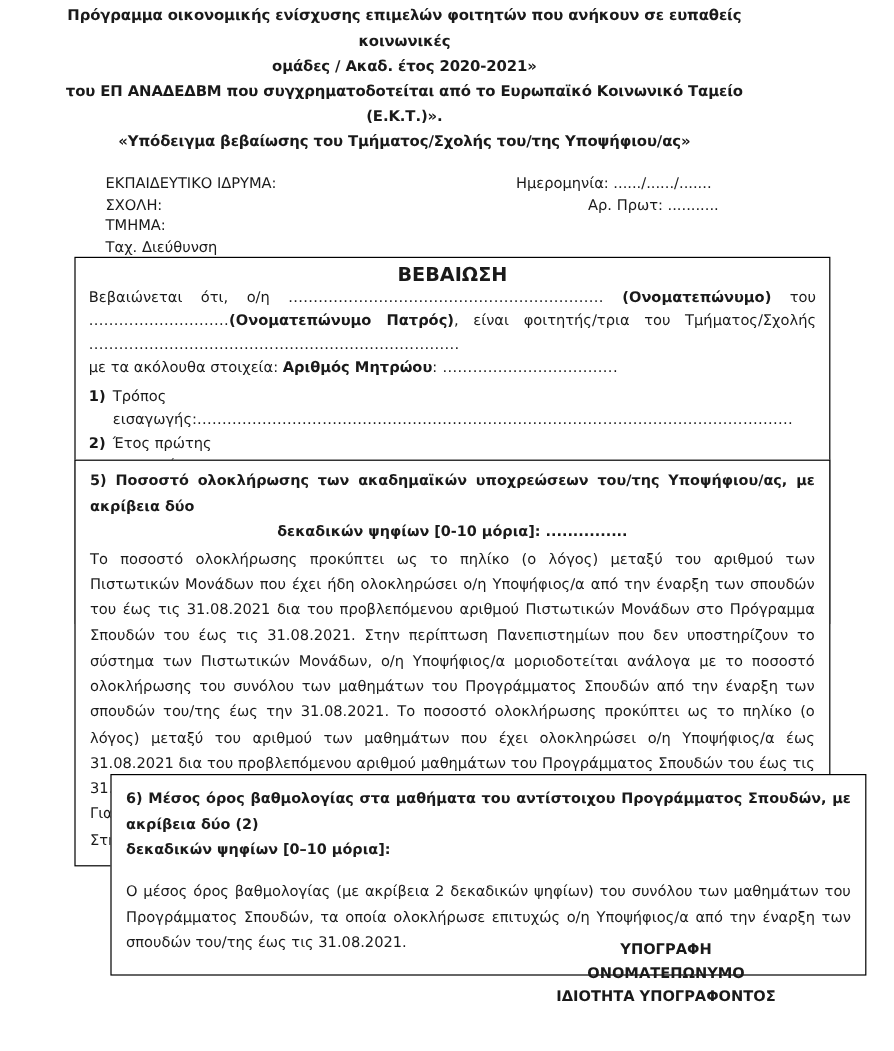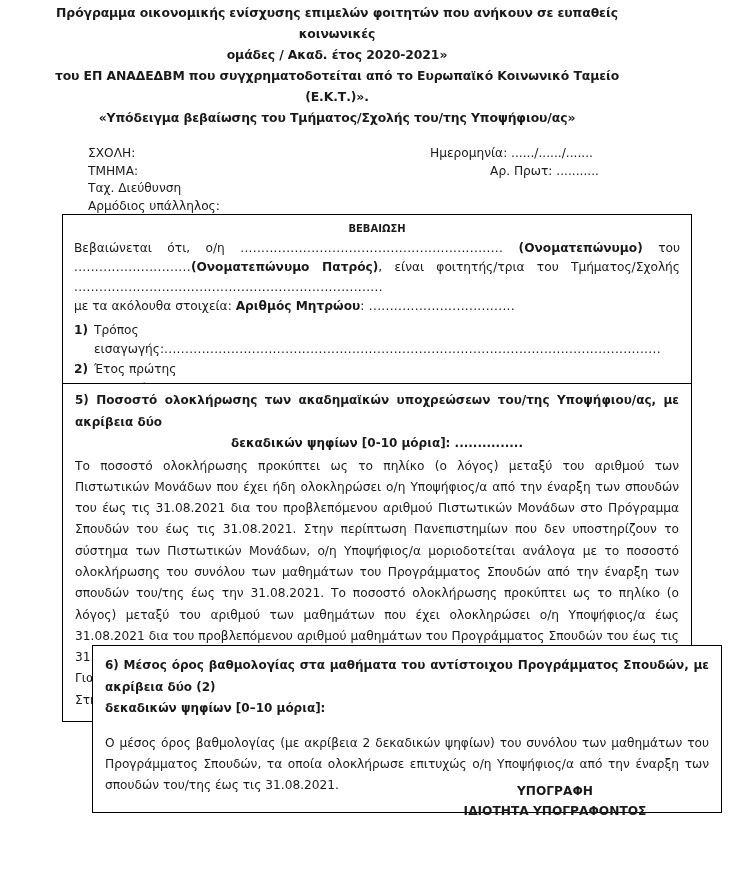--- a/index.html
+++ b/index.html
@@ -77,21 +77,21 @@
     background: #fff;
   }
 
   .box-inner {
     padding: 5px 11px 7px 11px;
   }
 
   .bev-title {
     text-align: center;
     font-weight: bold;
-    font-size: 10px;
+    font-size: 16px;
     line-height: 17px;
     margin-bottom: 2px;
   }
 
   .just {
     text-align: justify;
     text-justify: inter-word;
     font-size: 12.2px;
     line-height: 19.4px;
   }
@@ -181,20 +181,21 @@
 
   <div class="title-block">
     <div class="title-line l1">Πρόγραμμα οικονομικής ενίσχυσης επιμελών φοιτητών που ανήκουν σε ευπαθείς κοινωνικές</div>
     <div class="title-line">ομάδες / Ακαδ. έτος 2020-2021»</div>
     <div class="title-line">του ΕΠ ΑΝΑΔΕΔΒΜ που συγχρηματοδοτείται από το Ευρωπαϊκό Κοινωνικό Ταμείο (Ε.Κ.Τ.)».</div>
     <div class="title-line">«Υπόδειγμα βεβαίωσης του Τμήματος/Σχολής του/της Υποψήφιου/ας»</div>
   </div>
 
   <div class="header-grid">
     <div class="inst-col">
+      <div class="inst-row">ΕΚΠΑΙΔΕΥΤΙΚΟ ΙΔΡΥΜΑ:</div>
       <div class="inst-row">ΣΧΟΛΗ:</div>
       <div class="inst-row">ΤΜΗΜΑ:</div>
       <div class="inst-row">Ταχ. Διεύθυνση</div>
       <div class="inst-row">Αρμόδιος υπάλληλος:</div>
       <div class="inst-row">Τηλ.:</div>
       <div class="inst-row">e-mail:</div>
     </div>
     <div class="date-col">
       <div class="date-row r1">Ημερομηνία: ....../....../.......</div>
       <div class="date-row r2">Αρ. Πρωτ: ...........</div>
@@ -264,16 +265,17 @@
   <div class="box" style="top:645px;margin-left:30px;">
     <div class="box-inner" style="padding:9px 12px 16px 12px;">
       <div class="sec-head">6) Μέσος όρος βαθμολογίας στα μαθήματα του αντίστοιχου Προγράμματος Σπουδών, με ακρίβεια δύο (2)</div>
       <div class="sec-head" style="text-align:left;">δεκαδικών ψηφίων [0–10 μόρια]:</div>
       <div class="sec-body" style="margin-top:13px;">Ο μέσος όρος βαθμολογίας (με ακρίβεια 2 δεκαδικών ψηφίων) του συνόλου των μαθημάτων του Προγράμματος Σπουδών, τα οποία ολοκλήρωσε επιτυχώς ο/η Υποψήφιος/α από την έναρξη των σπουδών του/της έως τις 31.08.2021.</div>
     </div>
   </div>
 
   <div class="sign-block" style="top:782px;">
     <div>ΥΠΟΓΡΑΦΗ</div>
+    <div>ΟΝΟΜΑΤΕΠΩΝΥΜΟ</div>
     <div>ΙΔΙΟΤΗΤΑ ΥΠΟΓΡΑΦΟΝΤΟΣ</div>
   </div>
 
 </div>
 
 </body></html>

